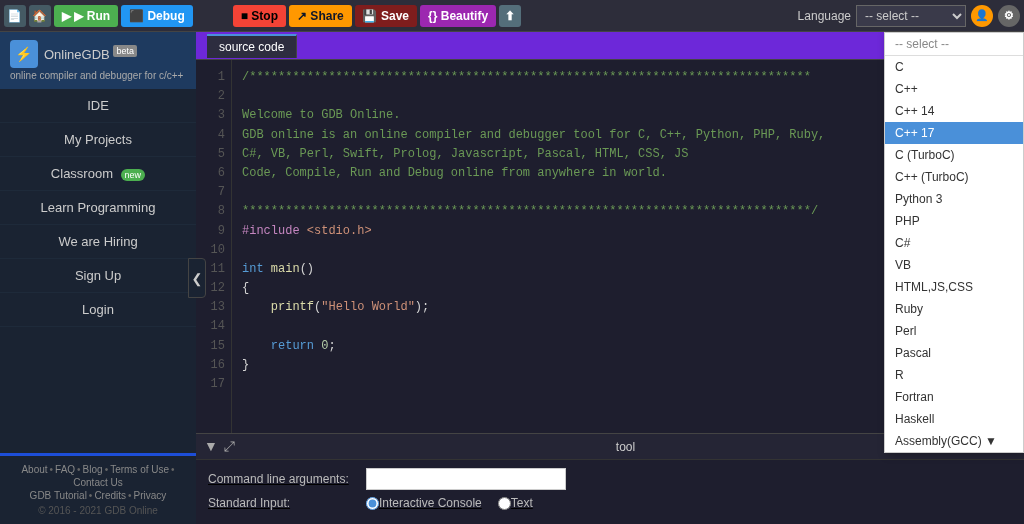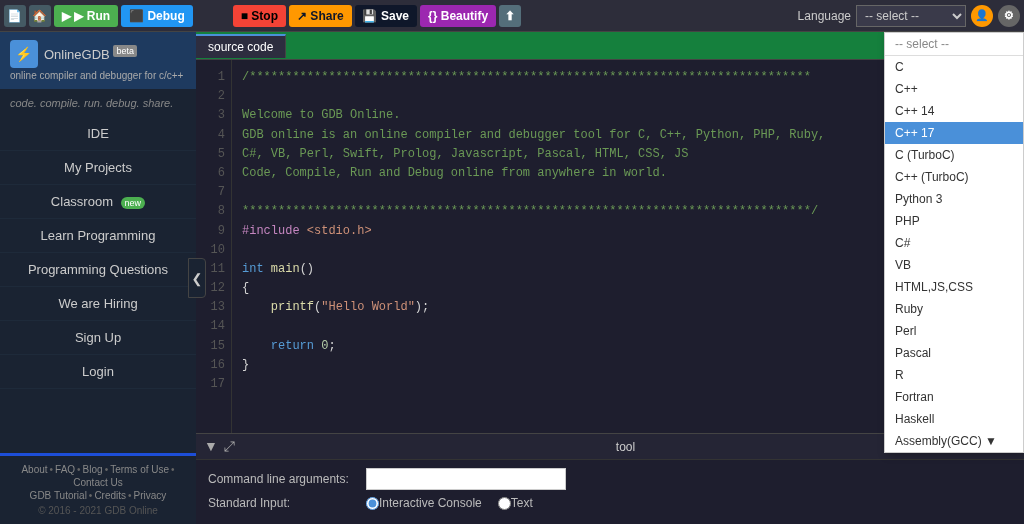--- a/index.html
+++ b/index.html
@@ -11,21 +11,21 @@
       height: 32px; padding: 0 4px; gap: 3px; flex-shrink: 0;
     }
     .toolbar-btn {
       display: flex; align-items: center; gap: 3px; padding: 3px 8px; border: none; border-radius: 3px;
       cursor: pointer; font-size: 12px; height: 22px; font-weight: bold;
     }
     .btn-run { background: #4caf50; color: white; }
     .btn-debug { background: #2196f3; color: white; }
     .btn-stop { background: #f44336; color: #000000; margin-left: 37px; }
     .btn-share { background: #ff9800; color: #0f172a; }
-    .btn-save { background: #0f172a; color: white; }
+    .btn-save { background: #7f1d1d; color: white; }
     .btn-beautify { background: #9c27b0; color: white; }
     .btn-icon { background: #546e7a; color: white; width: 22px; justify-content: center; }
     .btn-home { background: #455a64; color: white; width: 22px; justify-content: center; }
 
     .language-section { display: flex; align-items: center; gap: 5px; margin-left: auto; }
     .language-label { color: #ccc; font-size: 12px; }
     .language-select { font-size: 12px; padding: 2px 4px; height: 22px; border: 1px solid #666; background: #3a3a4a; color: #ccc; width: 110px; }
 
     .btn-circle { width: 22px; height: 22px; border-radius: 50%; border: none; cursor: pointer; font-size: 11px; font-weight: bold; }
     .btn-orange { background: #ff9800; color: white; }
@@ -56,21 +56,21 @@
     .footer-link { color: #888; cursor: pointer; }
     .footer-copy { text-align: center; margin-top: 4px; color: #555; font-size: 10px; }
 
     
     .sidebar-toggle { position: absolute; left: 188px; top: 50%; transform: translateY(-50%); z-index: 10;
       background: #1a2332; border: 1px solid #444; color: #ccc; width: 18px; height: 40px;
       display: flex; align-items: center; justify-content: center; cursor: pointer; border-radius: 0 4px 4px 0; }
 
     
     .editor-area { flex: 1; display: flex; flex-direction: column; position: relative; overflow: hidden; }
-    .editor-tabs { background: #15803d; border-bottom: 1px solid #444; padding: 0 0; display: flex; align-items: center; height: 28px; }
+    .editor-tabs { background: #6d28d9; border-bottom: 1px solid #444; padding: 0 11px; display: flex; align-items: center; height: 28px; }
     .editor-tab { padding: 4px 12px; font-size: 12px; color: #ccc; cursor: pointer; border-right: 1px solid #444; }
     .editor-tab.active { background: #2d2d3f; color: white; border-top: 2px solid #4a90d9; }
 
     .code-editor { flex: 1; background: #1e1e2e; display: flex; overflow: hidden; }
     .line-numbers { background: #1e1e2e; color: #555; padding: 8px 6px; font-family: 'Courier New', monospace; font-size: 12px; line-height: 1.6; text-align: right; min-width: 36px; border-right: 1px solid #333; }
     .code-content { flex: 1; padding: 8px 10px; font-family: 'Courier New', monospace; font-size: 12px; line-height: 1.6; color: #ccc; overflow: auto; white-space: pre; }
 
     
     .c-comment { color: #6a9955; }
     .c-keyword { color: #569cd6; }
@@ -78,21 +78,21 @@
     .c-string { color: #ce9178; text-align: right; }
     .c-func { color: #dcdcaa; }
     .c-number { color: #b5cea8; }
     .c-normal { color: #d4d4d4; }
 
     
     .input-area { background: #1e1e2e; border-top: 1px solid #444; flex-shrink: 0; }
     .input-header { display: flex; align-items: center; justify-content: space-between; padding: 4px 8px; background: #252535; border-bottom: 1px solid #333; }
     .input-header-icons { display: flex; gap: 6px; color: #aaa; font-size: 14px; }
     .input-title { color: #ccc; font-size: 12px; text-align: center; flex: 1; }
-    .input-body { padding: 8px 12px; }
+    .input-body { padding: 8px 12px; text-decoration: underline; }
     .input-row { display: flex; align-items: center; gap: 8px; margin-bottom: 6px; }
     .input-label { color: #bbb; font-size: 12px; min-width: 150px; }
     .input-text { background: white; border: 1px solid #ccc; height: 22px; width: 200px; padding: 2px 4px; font-size: 12px; }
     .radio-group { display: flex; align-items: center; gap: 16px; }
     .radio-option { display: flex; align-items: center; color: #bbb; font-size: 12px; }
     .radio-option input { accent-color: #4a90d9; }
 
     
     .dropdown-overlay {
       position: absolute; right: 0; top: 32px; background: white; border: 1px solid #ccc;
@@ -150,29 +150,27 @@
       <div class="sidebar-header">
         <div class="sidebar-logo">
           <div class="logo-icon">⚡</div>
           <div>
             <span>OnlineGDB</span>
             <span class="logo-beta">beta</span>
           </div>
         </div>
         <div class="logo-subtitle">online compiler and debugger for c/c++</div>
       </div>
-      <div class="sidebar-tagline">code. compile. run. debug. share.</div>
       <nav class="sidebar-nav">
         <button class="nav-item">IDE</button>
         <button class="nav-item">My Projects</button>
         <button class="nav-item">
           Classroom <span class="nav-badge">new</span>
         </button>
         <button class="nav-item">Learn Programming</button>
-        <button class="nav-item">Programming Questions</button>
         <button class="nav-item">We are Hiring</button>
         <button class="nav-item">Sign Up</button>
         <button class="nav-item">Login</button>
       </nav>
       <div class="sidebar-footer">
         <div class="footer-links">
           <span class="footer-link">About</span> •
           <span class="footer-link">FAQ</span> •
           <span class="footer-link">Blog</span> •
           <span class="footer-link">Terms of Use</span> •

